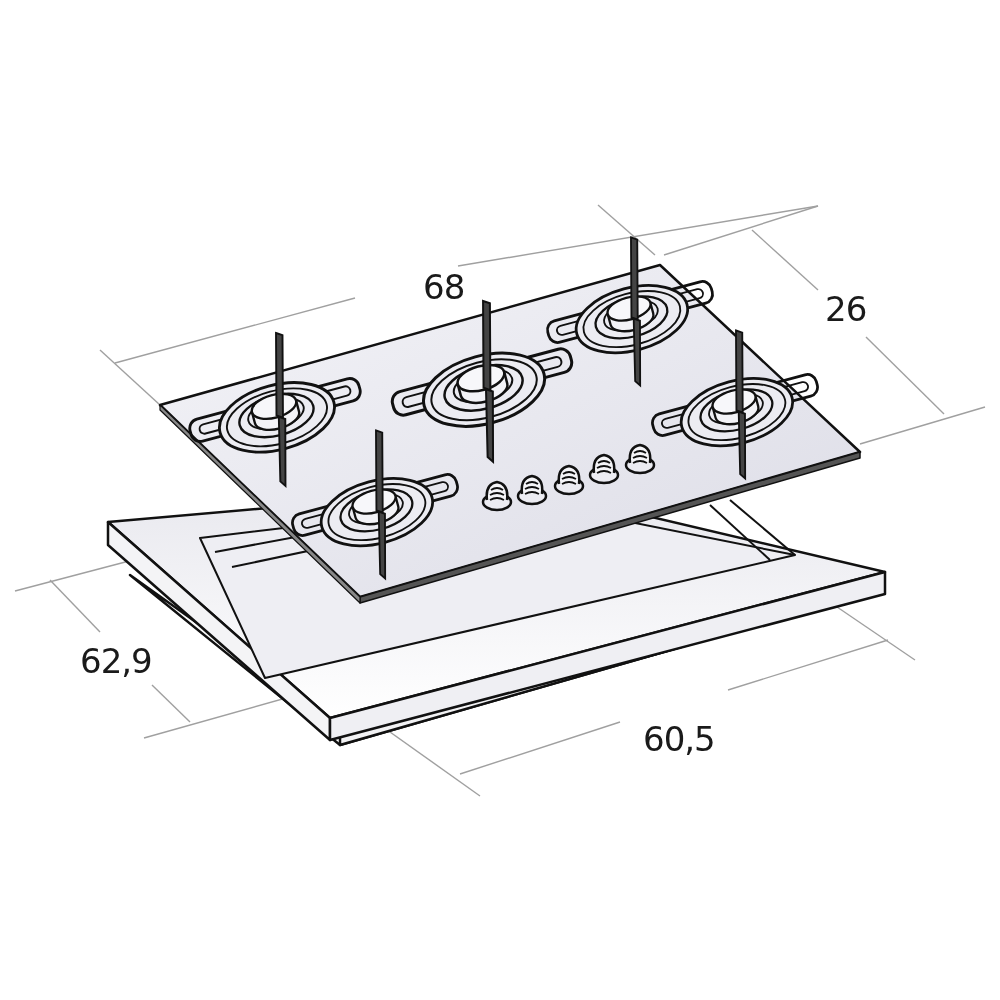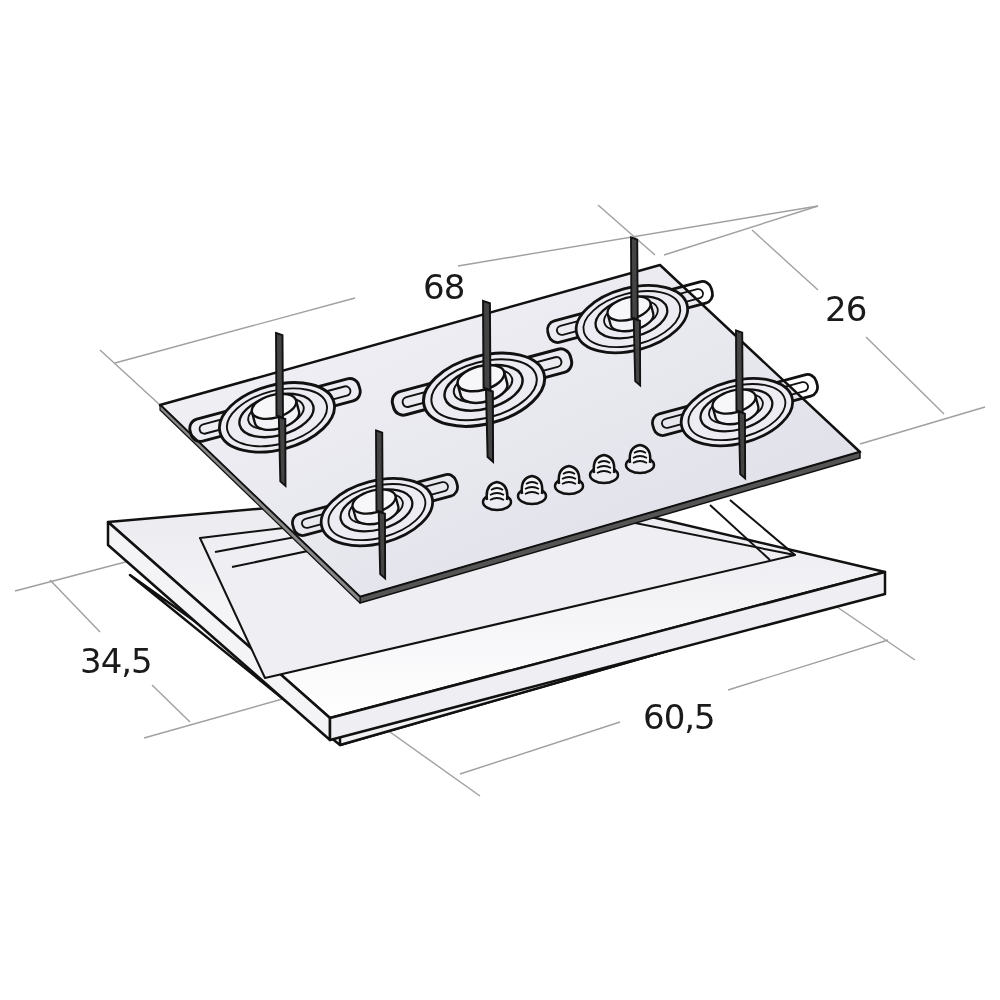--- a/index.html
+++ b/index.html
@@ -101,14 +101,14 @@
     <use href="#knob" transform="translate(497,494)"></use>
     <use href="#knob" transform="translate(532,488)"></use>
     <use href="#knob" transform="translate(569,478)"></use>
     <use href="#knob" transform="translate(604,467)"></use>
     <use href="#knob" transform="translate(640,457)"></use>
   </g>
 </svg>
 
 <div class="dim-label" style="left:378px; top:270px;margin-left:45px;">68</div>
 <div class="dim-label" style="left:825px; top:292px;">26</div>
-<div class="dim-label" style="left:80px; top:644px;">34,5</div>
-<div class="dim-label" style="left:643px; top:700px;">60,5</div>
+<div class="dim-label" style="left:80px; top:644px;">62,9</div>
+<div class="dim-label" style="left:643px; top:722px;">60,5</div>
 
 </body></html>

